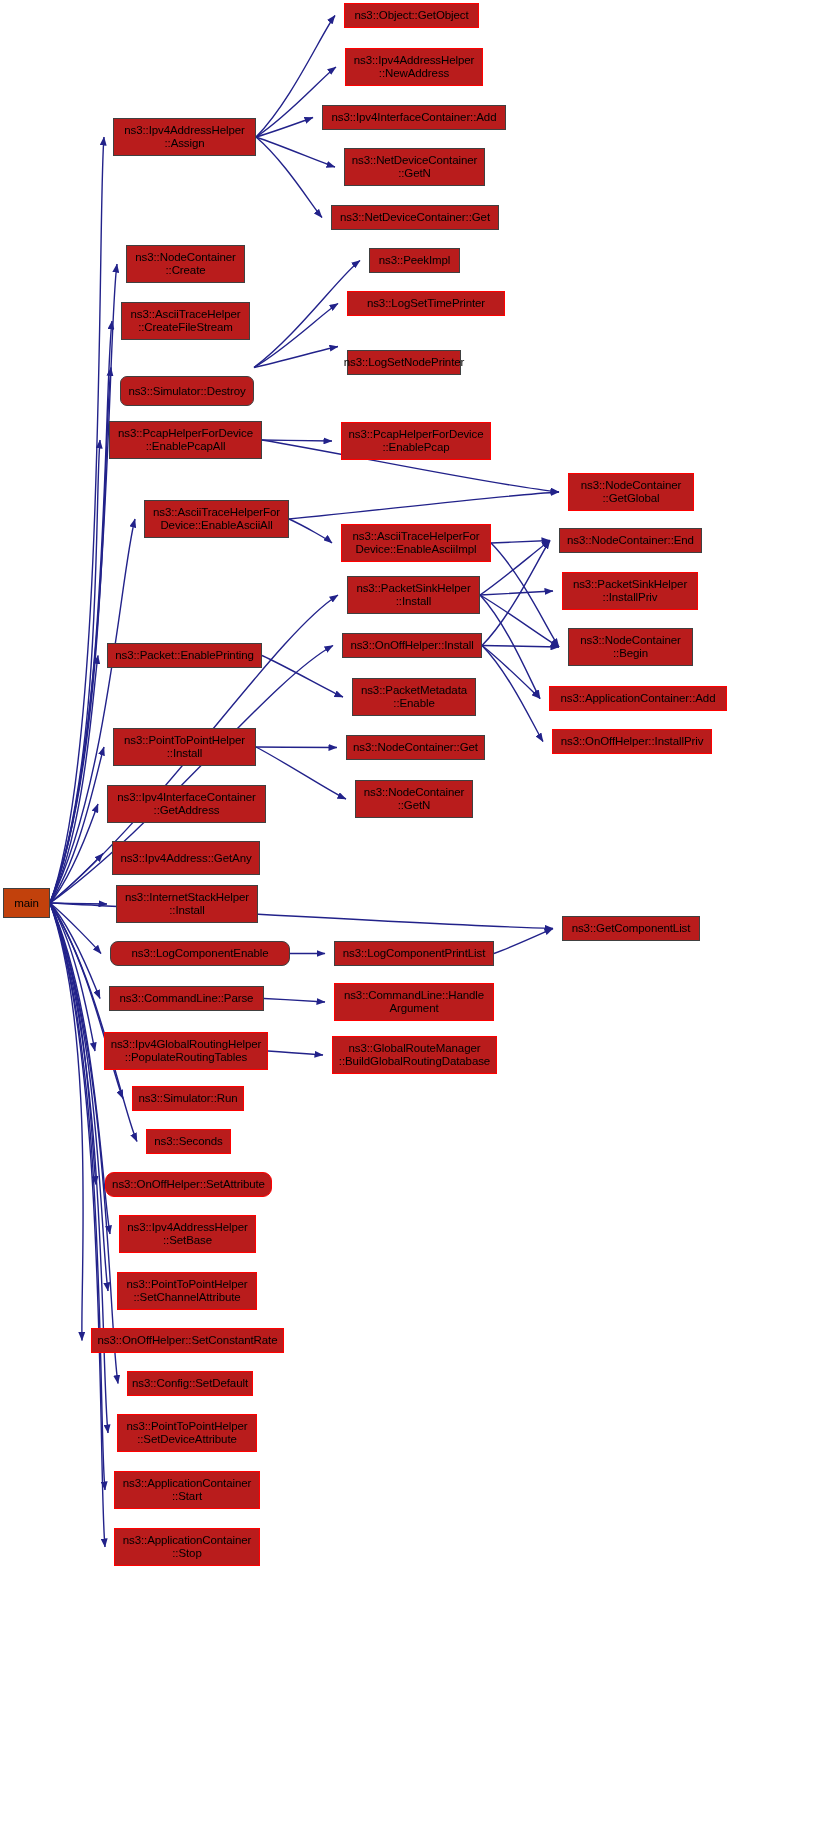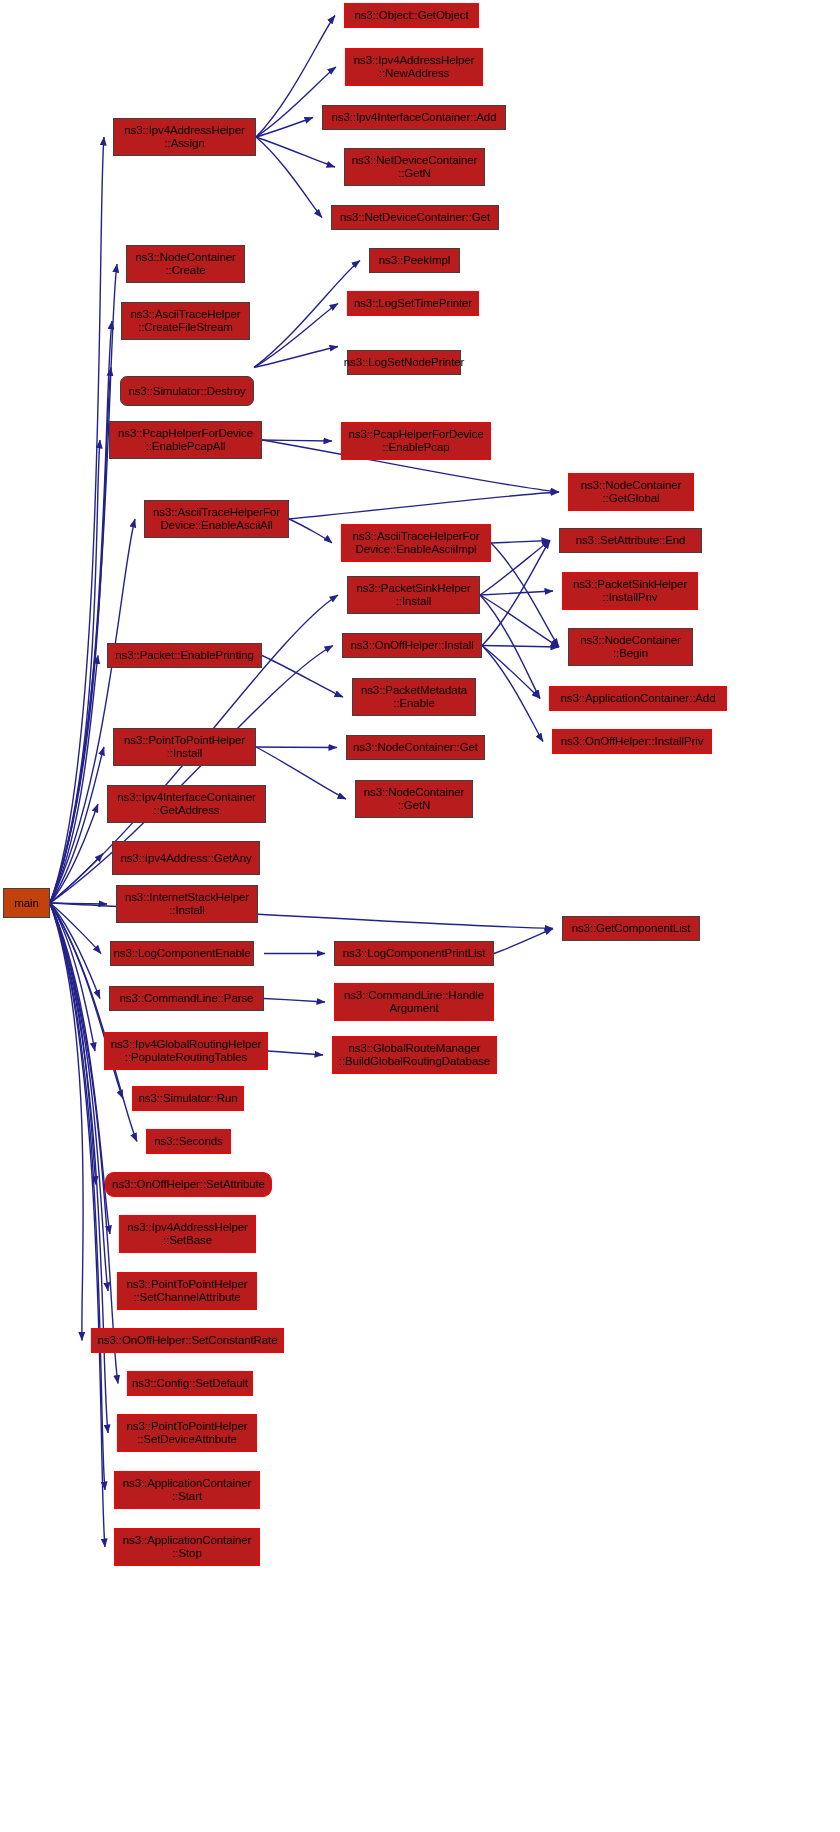--- a/index.html
+++ b/index.html
@@ -129,33 +129,33 @@
       <div class="node dark" style="left: 322px; top: 105px; width: 184px; height: 25px;">ns3::Ipv4InterfaceContainer::Add</div>
       <div class="node dark" style="left: 344px; top: 148px; width: 141px; height: 38px;">ns3::NetDeviceContainer
 ::GetN</div>
       <div class="node dark" style="left: 331px; top: 205px; width: 168px; height: 25px;">ns3::NetDeviceContainer::Get</div>
       <div class="node dark" style="left: 126px; top: 245px; width: 119px; height: 38px;">ns3::NodeContainer
 ::Create</div>
       <div class="node dark" style="left: 121px; top: 302px; width: 129px; height: 38px;">ns3::AsciiTraceHelper
 ::CreateFileStream</div>
       <div class="node dark" style="left: 120px; top: 376px; width: 134px; height: 30px; border-radius: 7px;">ns3::Simulator::Destroy</div>
       <div class="node dark" style="left: 369px; top: 248px; width: 91px; height: 25px;">ns3::PeekImpl</div>
-      <div class="node red" style="left: 347px; top: 291px; width: 132px; height: 25px;">ns3::LogSetTimePrinter</div>
+      <div class="node red" style="left: 347px; top: 291px; width: 158px; height: 25px;">ns3::LogSetTimePrinter</div>
       <div class="node dark" style="left: 347px; top: 350px; width: 114px; height: 25px;">ns3::LogSetNodePrinter</div>
       <div class="node dark" style="left: 109px; top: 421px; width: 153px; height: 38px;">ns3::PcapHelperForDevice
 ::EnablePcapAll</div>
       <div class="node red" style="left: 341px; top: 422px; width: 150px; height: 38px;">ns3::PcapHelperForDevice
 ::EnablePcap</div>
       <div class="node dark" style="left: 144px; top: 500px; width: 145px; height: 38px;">ns3::AsciiTraceHelperFor
 Device::EnableAsciiAll</div>
       <div class="node red" style="left: 341px; top: 524px; width: 150px; height: 38px;">ns3::AsciiTraceHelperFor
 Device::EnableAsciiImpl</div>
       <div class="node red" style="left: 568px; top: 473px; width: 126px; height: 38px;">ns3::NodeContainer
 ::GetGlobal</div>
-      <div class="node dark" style="left: 559px; top: 528px; width: 143px; height: 25px;">ns3::SetAttribute::End</div>
+      <div class="node dark" style="left: 559px; top: 528px; width: 143px; height: 25px;">ns3::NodeContainer::End</div>
       <div class="node dark" style="left: 347px; top: 576px; width: 133px; height: 38px;">ns3::PacketSinkHelper
 ::Install</div>
       <div class="node red" style="left: 562px; top: 572px; width: 136px; height: 38px;">ns3::PacketSinkHelper
 ::InstallPriv</div>
       <div class="node dark" style="left: 107px; top: 643px; width: 155px; height: 25px;">ns3::Packet::EnablePrinting</div>
       <div class="node dark" style="left: 342px; top: 633px; width: 140px; height: 25px;">ns3::OnOffHelper::Install</div>
       <div class="node dark" style="left: 568px; top: 628px; width: 125px; height: 38px;">ns3::NodeContainer
 ::Begin</div>
       <div class="node dark" style="left: 352px; top: 678px; width: 124px; height: 38px;">ns3::PacketMetadata
 ::Enable</div>
@@ -164,21 +164,21 @@
       <div class="node dark" style="left: 113px; top: 728px; width: 143px; height: 38px;">ns3::PointToPointHelper
 ::Install</div>
       <div class="node dark" style="left: 346px; top: 735px; width: 139px; height: 25px;">ns3::NodeContainer::Get</div>
       <div class="node dark" style="left: 355px; top: 780px; width: 118px; height: 38px;">ns3::NodeContainer
 ::GetN</div>
       <div class="node dark" style="left: 107px; top: 785px; width: 159px; height: 38px;">ns3::Ipv4InterfaceContainer
 ::GetAddress</div>
       <div class="node dark" style="left: 112px; top: 841px; width: 148px; height: 34px;">ns3::Ipv4Address::GetAny</div>
       <div class="node dark" style="left: 116px; top: 885px; width: 142px; height: 38px;">ns3::InternetStackHelper
 ::Install</div>
-      <div class="node dark" style="left: 110px; top: 941px; width: 144px; height: 25px;">ns3::LogComponentEnable</div>
+      <div class="node dark" style="left: 110px; top: 941px; width: 180px; height: 25px; border-radius: 8px;">ns3::LogComponentEnable</div>
       <div class="node dark" style="left: 334px; top: 941px; width: 160px; height: 25px;">ns3::LogComponentPrintList</div>
       <div class="node dark" style="left: 562px; top: 916px; width: 138px; height: 25px;">ns3::GetComponentList</div>
       <div class="node dark" style="left: 109px; top: 986px; width: 155px; height: 25px;">ns3::CommandLine::Parse</div>
       <div class="node red" style="left: 334px; top: 983px; width: 160px; height: 38px;">ns3::CommandLine::Handle
 Argument</div>
       <div class="node red" style="left: 104px; top: 1032px; width: 164px; height: 38px;">ns3::Ipv4GlobalRoutingHelper
 ::PopulateRoutingTables</div>
       <div class="node red" style="left: 332px; top: 1036px; width: 165px; height: 38px;">ns3::GlobalRouteManager
 ::BuildGlobalRoutingDatabase</div>
       <div class="node red" style="left: 132px; top: 1086px; width: 112px; height: 25px;">ns3::Simulator::Run</div>

